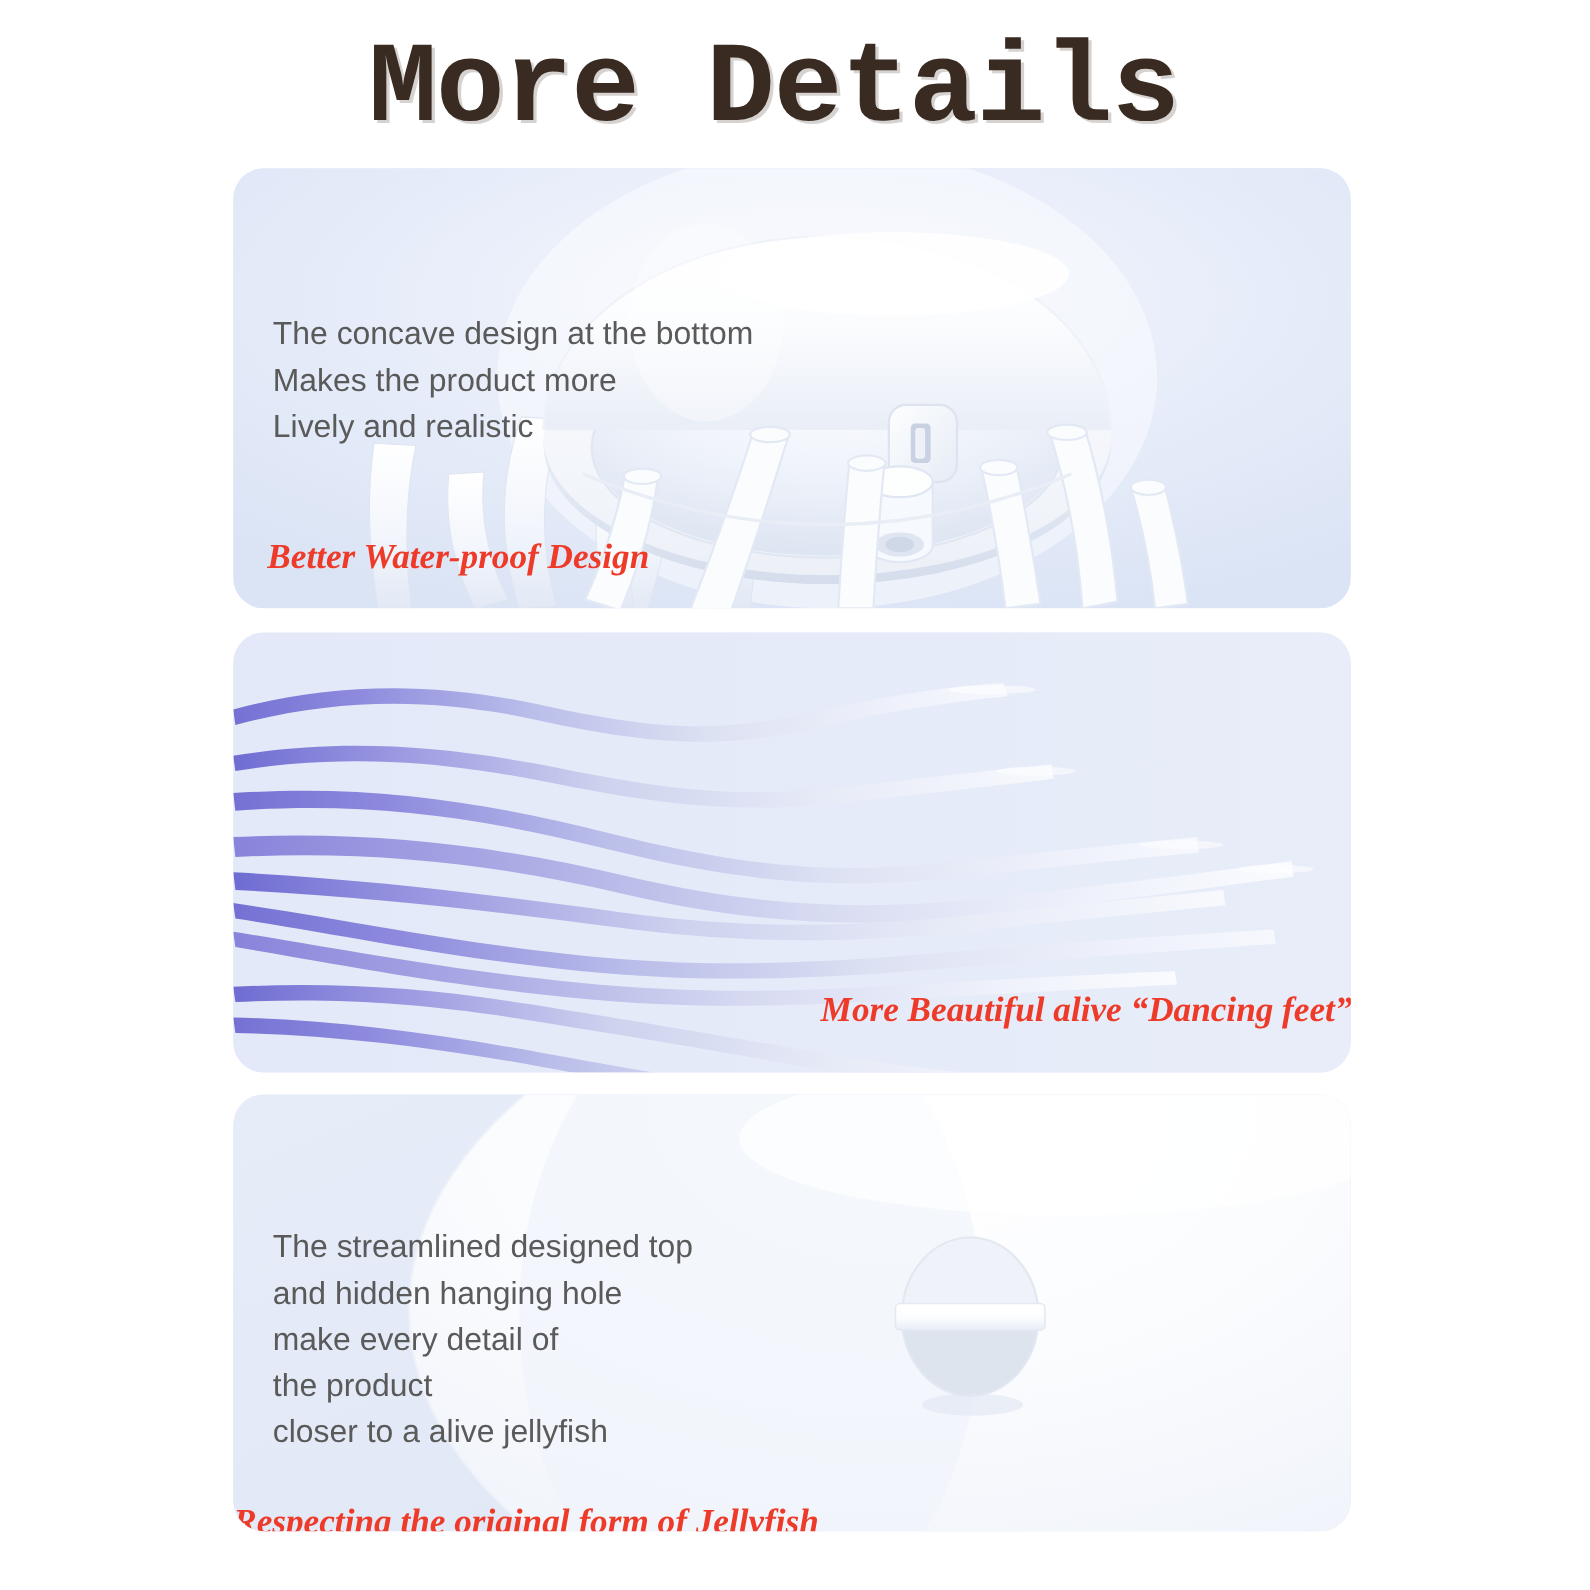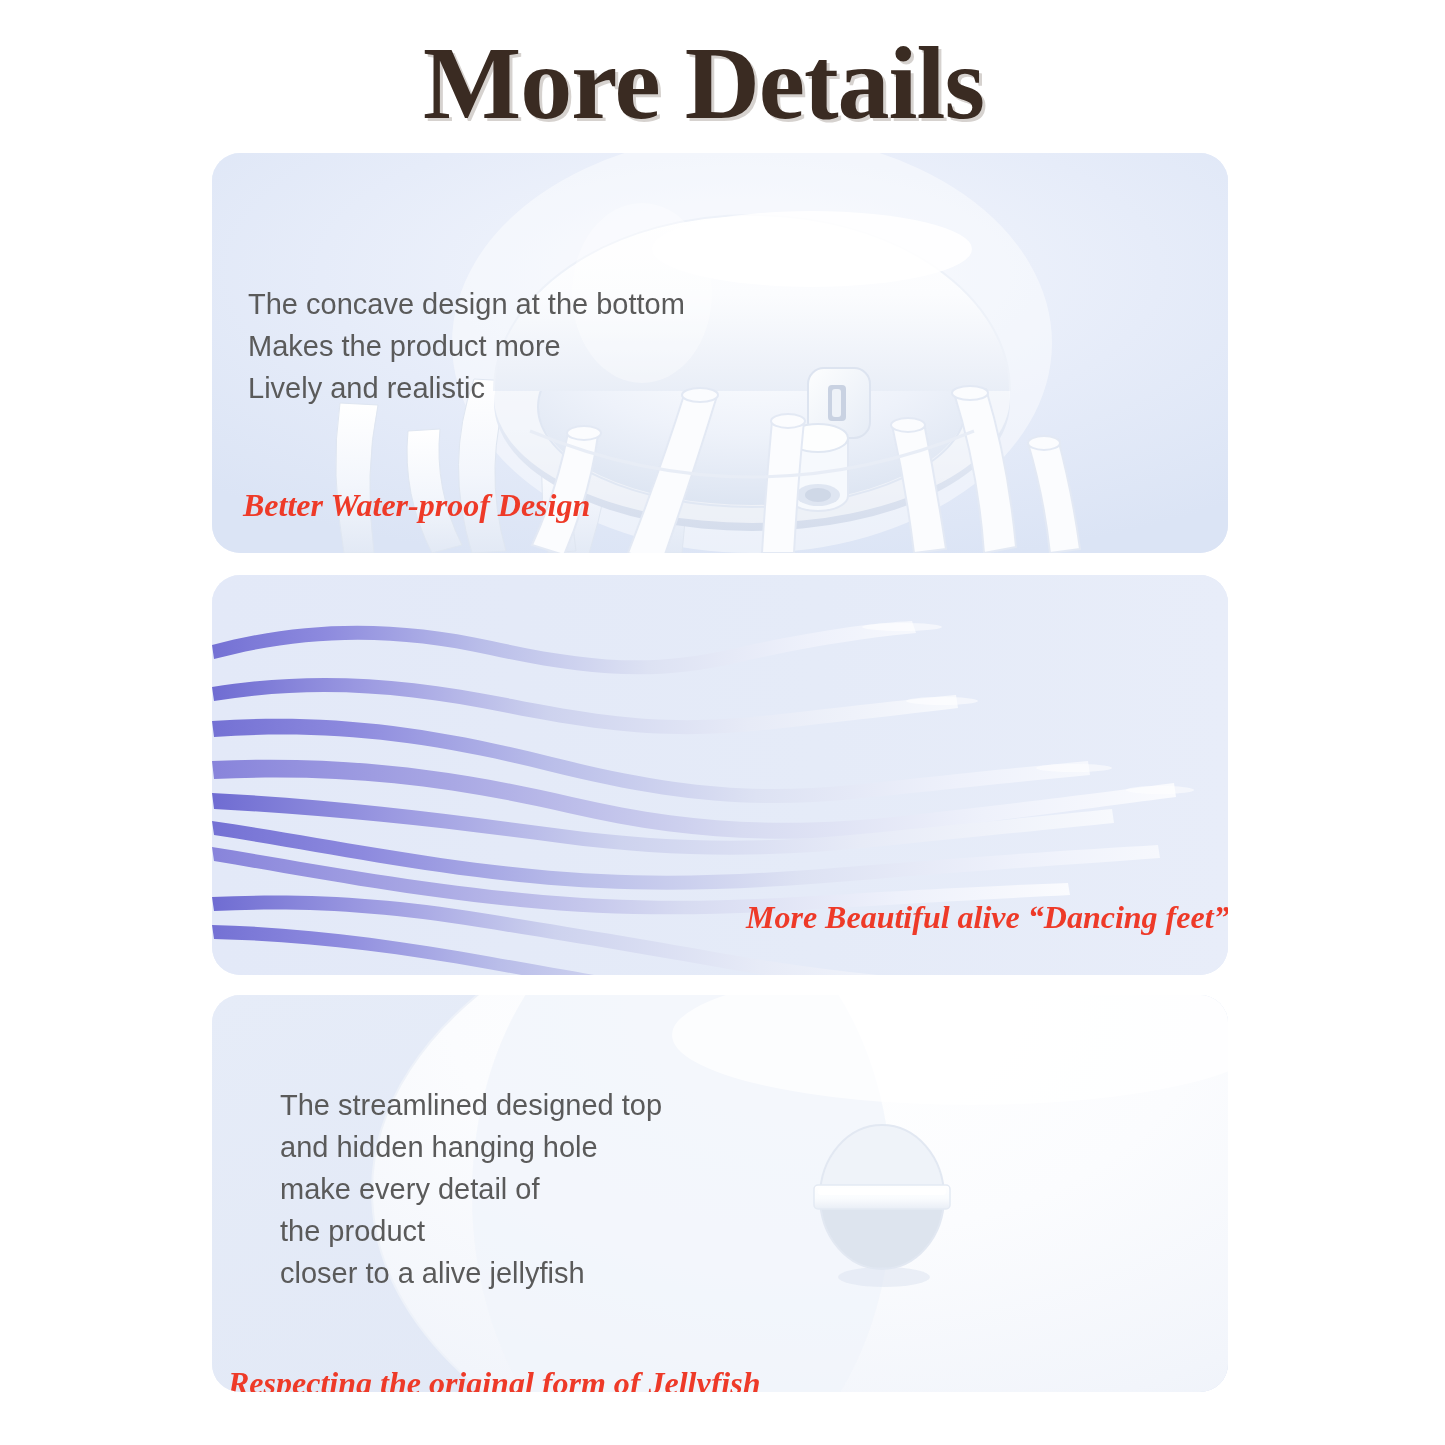--- a/index.html
+++ b/index.html
@@ -9,21 +9,21 @@
     font-family:"Liberation Sans", sans-serif;
     overflow:hidden;
     position:relative;
   }
 
   
   .page-title{
     position:absolute;
     left:0; top:28px; width:1407px;
     text-align:center;
-    font-family:Liberation Serif, serif;
+    font-family:Liberation Mono, monospace;
     font-size:104px;
     font-weight:bold;
     letter-spacing:-1px;
     color:#3a2b22;
     text-shadow:3px 3px 0 rgba(120,105,95,0.30);
     line-height:1.05;
   }
 
   
   .panel{
@@ -310,20 +310,20 @@
         <ellipse cx="670" cy="202" rx="62" ry="72" fill="none" stroke="#e2e8f2" stroke-width="2"></ellipse>
 
         <rect x="602" y="190" width="136" height="24" rx="4" fill="url(#barG)" stroke="#e4eaf3" stroke-width="1.5"></rect>
         <rect x="606" y="193" width="128" height="7" rx="3" fill="#ffffff" opacity="0.9"></rect>
 
         <ellipse cx="672" cy="282" rx="46" ry="10" fill="#dfe6f1" opacity="0.6"></ellipse>
       </g>
     </svg>
   </div>
 
-  <div class="body-text" style="position:absolute;left:36px;top:89px;margin-left:32px;">The streamlined designed top
+  <div class="body-text" style="position:absolute;left:36px;top:118px;">The streamlined designed top
 and hidden hanging hole
 make every detail of
 the product
 closer to a alive jellyfish</div>
 
-  <div class="red-caption" style="position:absolute;left:16px;top:370px;">Respecting the original form of Jellyfish</div>
+  <div class="red-caption" style="position:absolute;left:0;top:370px;">Respecting the original form of Jellyfish</div>
 </div>
 
 </body></html>

